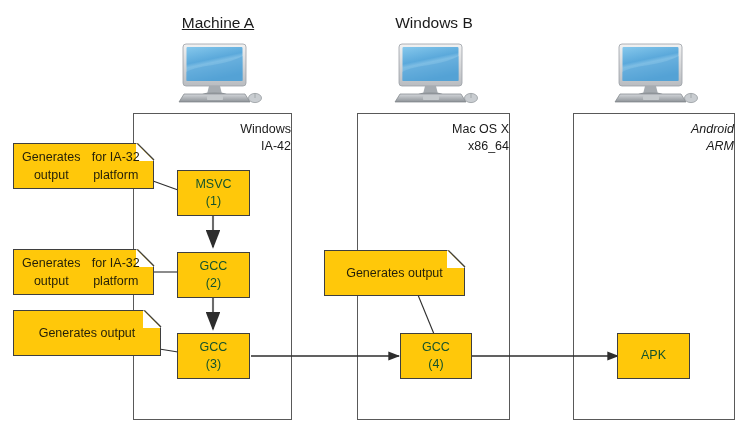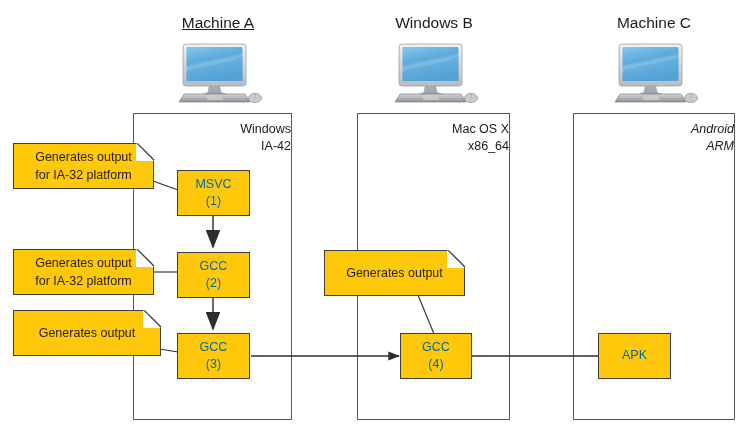--- a/index.html
+++ b/index.html
@@ -61,21 +61,21 @@
     position: absolute;
     background: #ffc80a;
     border: 1.4px solid #3f3f3f;
     box-sizing: border-box;
     display: flex;
     flex-direction: column;
     align-items: center;
     justify-content: center;
     font-size: 12.5px;
     line-height: 1.4;
-    color: #0369a1;
+    color: #14532d;
     text-align: center;
   }
 
   
   .note {
     position: absolute;
     box-sizing: border-box;
   }
   .note .note-body {
     position: absolute;
@@ -101,21 +101,21 @@
     top: -1px;
     right: -1px;
     width: 19px;
     height: 19px;
     pointer-events: none;
   }
   .note .note-text {
     position: absolute;
     inset: 0;
     display: flex;
-    flex-direction: column;
+    flex-direction: row;
     align-items: center;
     justify-content: center;
     font-size: 12.5px;
     line-height: 1.45;
     color: #231f09;
     text-align: center;
     padding: 0 6px;
     box-sizing: border-box;
   }
 
@@ -195,21 +195,20 @@
     </svg>
   </div>
 
   <div class="machine-box" style="left:357px; top:113px; width:153px; height:307px;">
     <div class="os-label">
       <span>Mac OS X</span><br>
       <span>x86_64</span>
     </div>
   </div>
 
-  <div class="machine-title" style="left:594px; top:14px; width:120px;">Machine C</div>
 
   <div class="monitor" style="left:606px; top:42px;">
     <svg viewBox="0 0 96 62" width="96" height="62" aria-hidden="true">
       <rect x="13" y="2" width="63" height="42" rx="3" fill="url(#bez)" stroke="#9aa0a6" stroke-width="0.8"></rect>
       <rect x="16.5" y="5" width="56" height="34" rx="1" fill="url(#scr)"></rect>
       <path d="M16.5 30 C 30 22, 52 25, 72.5 14 L 72.5 39 L 16.5 39 Z" fill="#5aa6d8" opacity="0.55"></path>
       <path d="M39 44 L 50 44 L 52 52 L 37 52 Z" fill="#a7acb1"></path>
       <ellipse cx="44.5" cy="53" rx="13" ry="3" fill="#9a9fa4"></ellipse>
       <path d="M14 52 L 75 52 L 80 60 L 9 60 Z" fill="url(#kbd)" stroke="#7d8287" stroke-width="0.7"></path>
       <rect x="37" y="54" width="16" height="4" rx="0.8" fill="#c6cacd"></rect>
@@ -259,21 +258,21 @@
   <div class="node" style="left:177px; top:333px; width:73px; height:46px;">
     <span>GCC</span>
     <span>(3)</span>
   </div>
 
   <div class="node" style="left:400px; top:333px; width:72px; height:46px;">
     <span>GCC</span>
     <span>(4)</span>
   </div>
 
-  <div class="node" style="left:598px; top:333px; width:73px; height:46px;">
+  <div class="node" style="left:617px; top:333px; width:73px; height:46px;">
     <span>APK</span>
   </div>
 
   <div class="note" style="left:13px; top:143px; width:141px; height:46px;">
     <div class="note-body"></div>
     <div class="note-fold"></div>
     <svg class="note-fold-line" viewBox="0 0 19 19">
       <path d="M1.6 1.6 L 18 18" stroke="#3f3f3f" stroke-width="1.3" fill="none"></path>
       <path d="M18 18 L 18 1.6" stroke="#3f3f3f" stroke-width="1.3" fill="none" opacity="0"></path>
     </svg>

